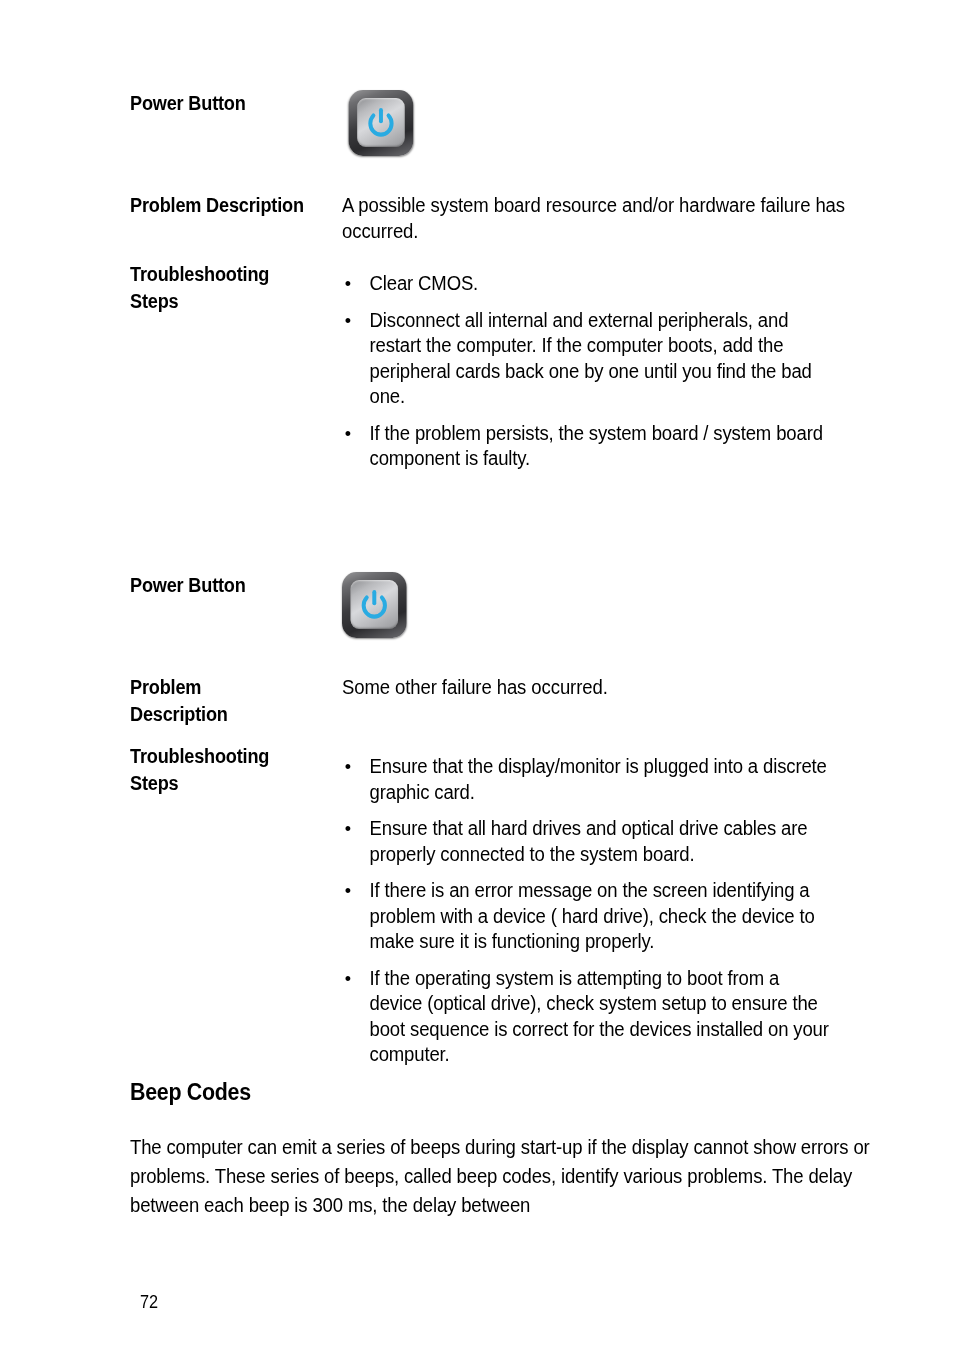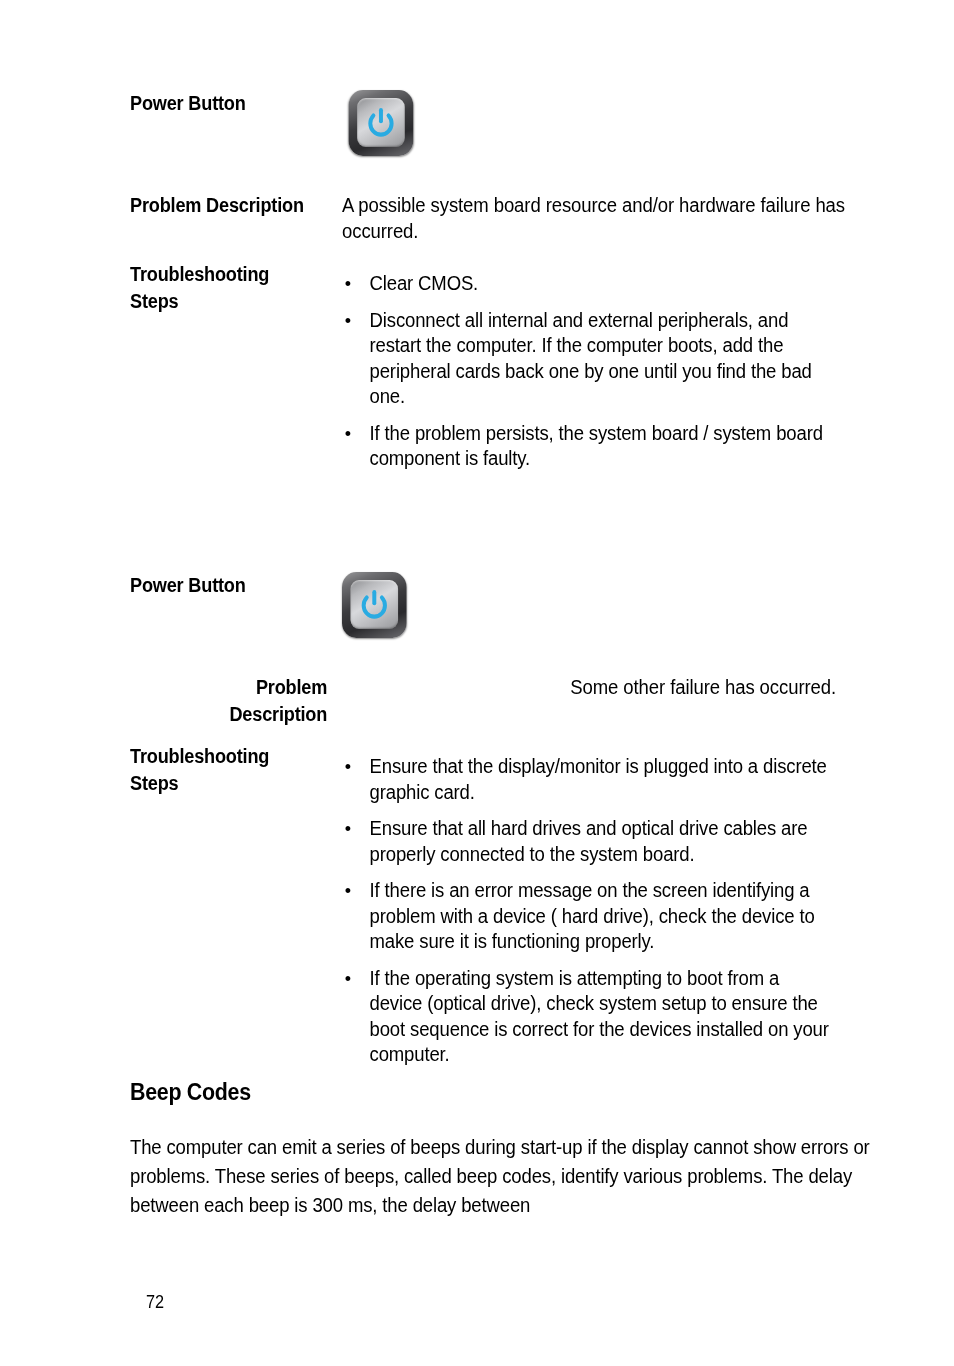--- a/index.html
+++ b/index.html
@@ -209,21 +209,21 @@
       <div class="pwr-btn">
         <div class="face"></div>
         <svg width="34" height="34" viewBox="0 0 34 34">
           <path d="M9.0 9.6 A11.2 11.2 0 1 0 25.0 9.6" fill="none" stroke="#29abe2" stroke-width="4.2" stroke-linecap="round"></path>
           <line x1="17" y1="4.2" x2="17" y2="15.2" stroke="#29abe2" stroke-width="4.2" stroke-linecap="round"></line>
         </svg>
       </div>
     </div>
   </div>
 
-  <div class="row" style="left:130px; top:674px; width:730px;text-align:right;">
+  <div class="row" style="left:130px; top:674px; width:730px;">
     <div class="label">Problem
 Description</div>
     <div class="value" style="width:520px; flex:0 0 520px;">Some other failure has occurred.</div>
   </div>
 
   <div class="row" style="left:130px; top:743px; width:730px;">
     <div class="label">Troubleshooting
 Steps</div>
     <ul class="bullets" style="padding-top:11px;">
       <li>
@@ -242,15 +242,15 @@
         <span class="bullet-dot">•</span>
         <span>If the operating system is attempting to boot from a device (optical drive), check system setup to ensure the boot sequence is correct for the devices installed on your computer.</span>
       </li>
     </ul>
   </div>
 
   <h2 class="section-heading" style="left:130px; top:1078px; margin:0;">Beep Codes</h2>
 
   <p class="body-para" style="left:130px; top:1133px; margin:0;">The computer can emit a series of beeps during start-up if the display cannot show errors or problems. These series of beeps, called beep codes, identify various problems. The delay between each beep is 300 ms, the delay between</p>
 
-  <div class="page-number" style="left:146px; top:1292px;">72</div>
+  <div class="page-number" style="left:140px; top:1292px;">72</div>
 
 </div>
 
 </body></html>

